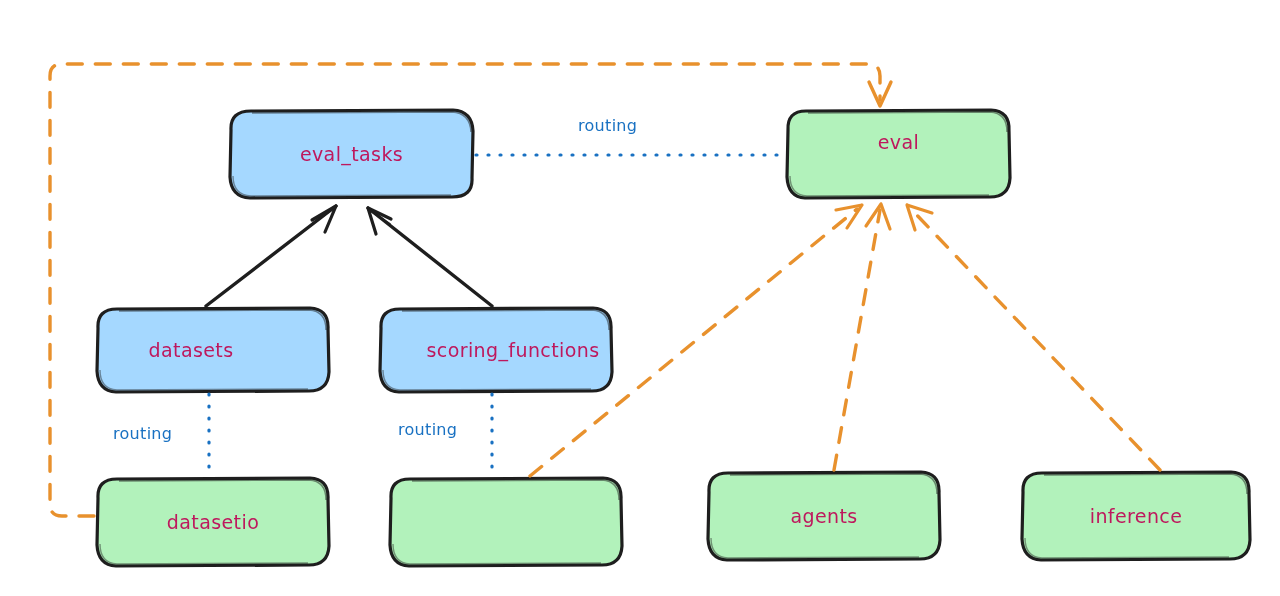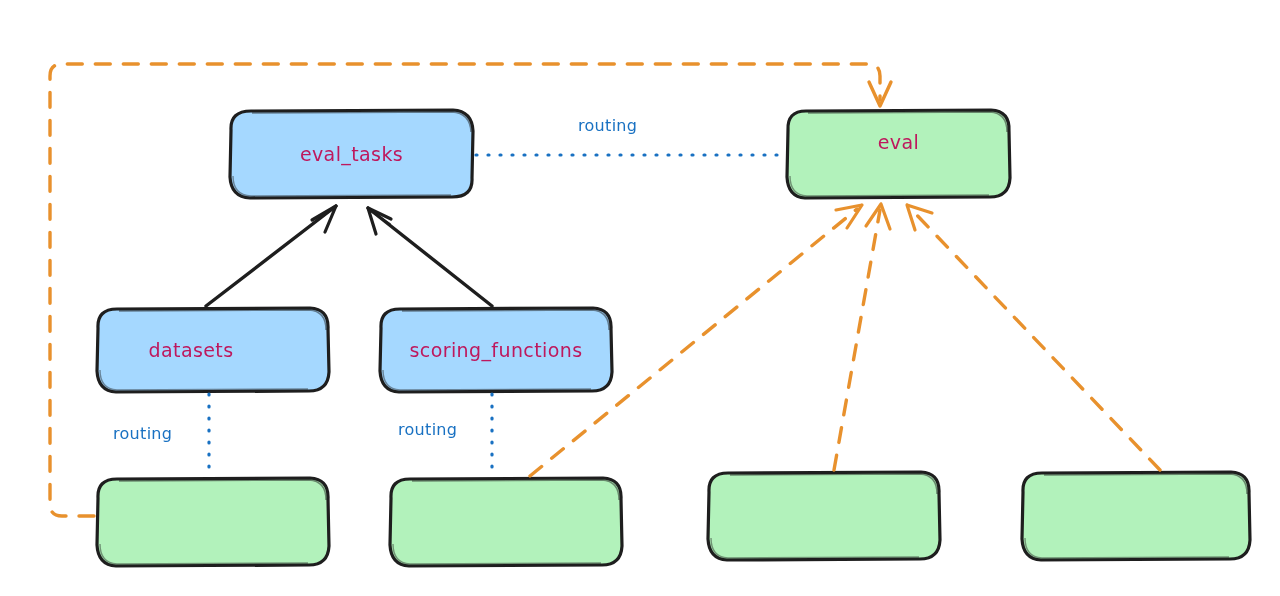--- a/index.html
+++ b/index.html
@@ -119,19 +119,22 @@
 
     <g>
       <path d="M 1160 470 L 912 210" fill="none" stroke="#e8912d" stroke-width="3.4" stroke-linecap="round" stroke-dasharray="15 13"></path>
       <path d="M 907 205 L 915 230 M 907 205 L 932 213" fill="none" stroke="#e8912d" stroke-width="3.2" stroke-linecap="round"></path>
     </g>
   </svg>
 
   <div class="node-label" style="left:230px;top:110px;width:243px;height:88px;">eval_tasks</div>
   <div class="node-label" style="left:787px;top:110px;width:223px;height:64px;">eval</div>
   <div class="node-label" style="left:97px;top:308px;width:188px;height:84px;">datasets</div>
-  <div class="node-label" style="left:380px;top:308px;width:232px;height:84px;text-align:center;">scoring_functions</div>
+  <div class="node-label" style="left:397px;top:308px;width:232px;height:84px;text-align:center;">scoring_functions</div>
+  <div class="node-label" style="left:97px;top:478px;width:232px;height:88px;">datasetio</div>
+  <div class="node-label" style="left:708px;top:472px;width:232px;height:88px;">agents</div>
+  <div class="node-label" style="left:1022px;top:472px;width:228px;height:88px;">inference</div>
 
   <div class="edge-label" style="left:578px;top:116px;">routing</div>
   <div class="edge-label" style="left:113px;top:424px;">routing</div>
   <div class="edge-label" style="left:398px;top:420px;">routing</div>
 
 </div>
 
 </body></html>

